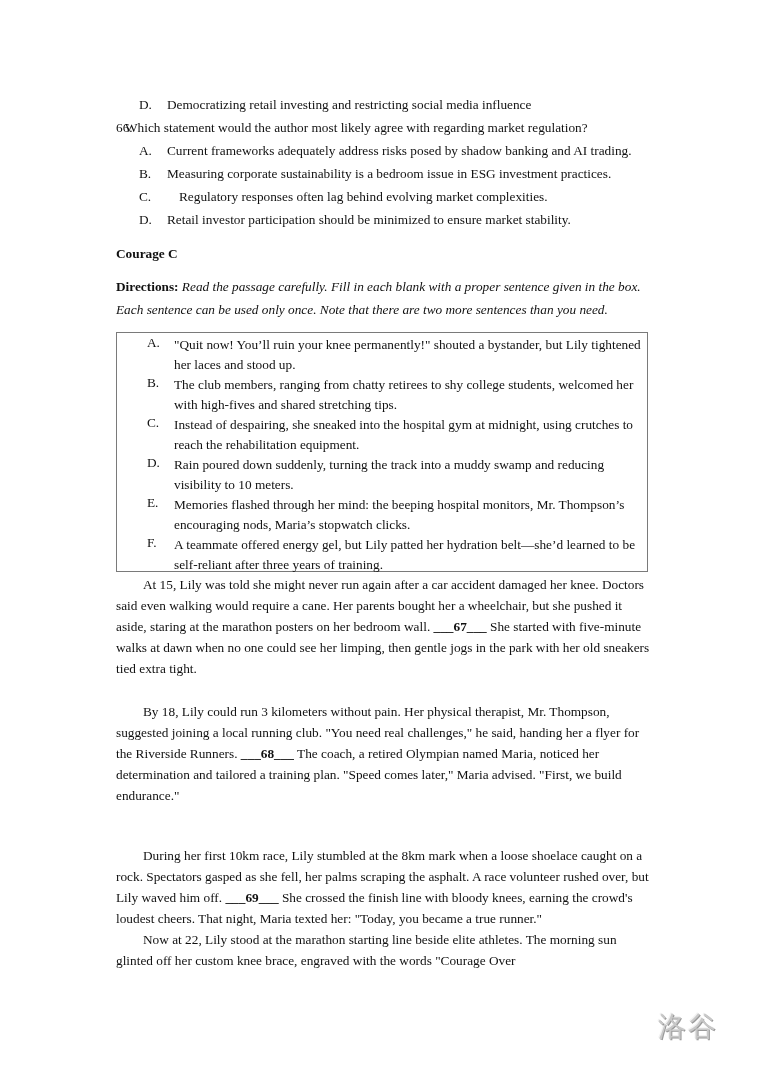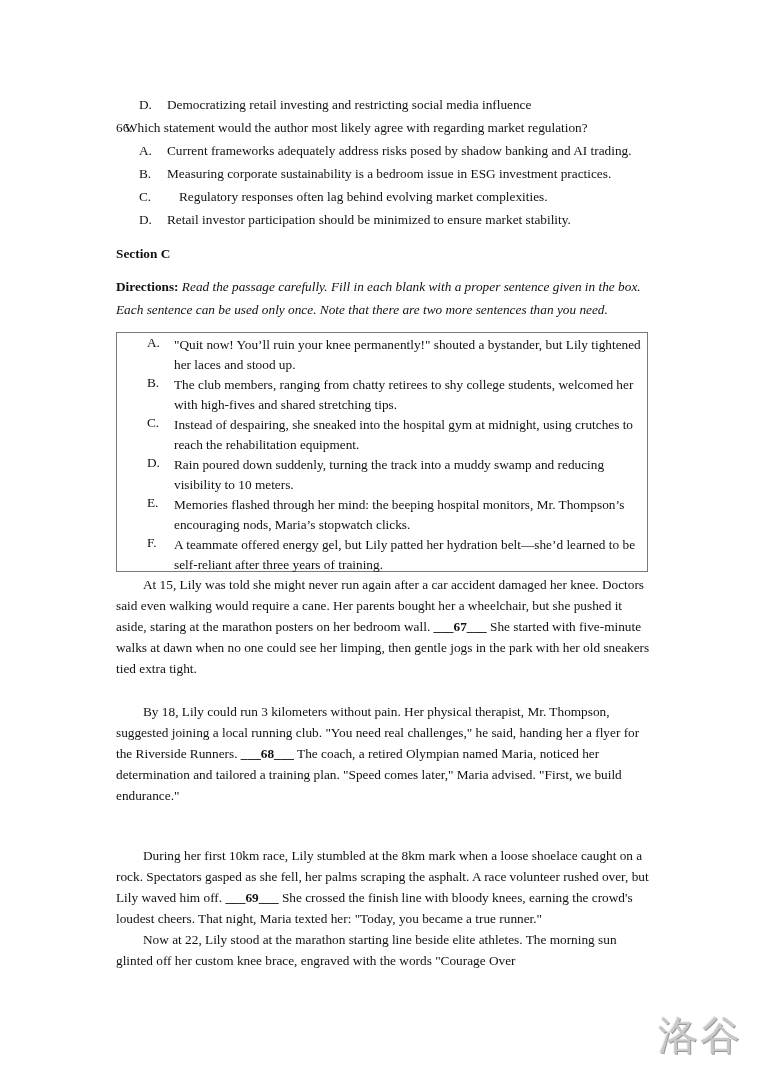--- a/index.html
+++ b/index.html
@@ -16,21 +16,21 @@
     border: 1px solid #7a7a7a; box-sizing: border-box;
   }
   .box .row { position: absolute; left: 0; width: 100%; }
   .box .letter { position: absolute; left: 30px; }
   .box .txt { position: absolute; left: 57px; width: 470px; line-height: 20px; white-space: normal; }
   .para { position: absolute; left: 116px; width: 540px; line-height: 21px; white-space: normal; }
   .para .indent { display: inline-block; width: 27px; }
   .blank { font-weight: bold; }
   .watermark {
     position: absolute; left: 658px; top: 1008px;
-    font-family: "DejaVu Sans", sans-serif; font-size: 40px; color: #c8c8c8;
+    font-family: "DejaVu Sans", sans-serif; font-size: 28px; color: #c8c8c8;
     letter-spacing: 2px;
     text-shadow: 1px 1px 0 #9a9a9a, -1px -1px 0 #f2f2f2;
   }
 </style>
 </head>
 <body>
 
 <div class="abs" style="left:139px; top:97px;">
   <span>D.</span>
 </div>
@@ -44,21 +44,21 @@
 
 <div class="abs" style="left:139px; top:166px;">B.</div>
 <div class="abs" style="left:167px; top:166px;">Measuring corporate sustainability is a bedroom issue in ESG investment practices.</div>
 
 <div class="abs" style="left:139px; top:189px;">C.</div>
 <div class="abs" style="left:167px; top:189px;margin-left:12px;">Regulatory responses often lag behind evolving market complexities.</div>
 
 <div class="abs" style="left:139px; top:212px;">D.</div>
 <div class="abs" style="left:167px; top:212px;">Retail investor participation should be minimized to ensure market stability.</div>
 
-<div class="abs bold" style="left:116px; top:246px;">Section C</div>
+<div class="abs bold" style="left:116px; top:246px;">Courage C</div>
 
 <div class="abs" style="left:116px; top:279px;">
   <span class="bold">Directions:</span>
   <span class="ital">Read the passage carefully. Fill in each blank with a proper sentence given in the box.</span>
 </div>
 <div class="abs ital" style="left:116px; top:302px;">Each sentence can be used only once. Note that there are two more sentences than you need.</div>
 
 <div class="box">
   <div class="row" style="top:2px;">
     <span class="letter">A.</span>

